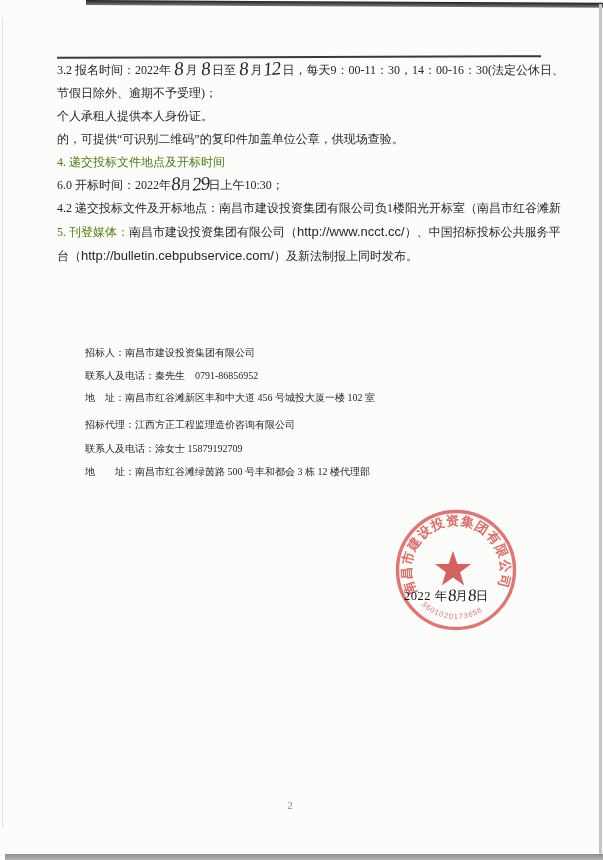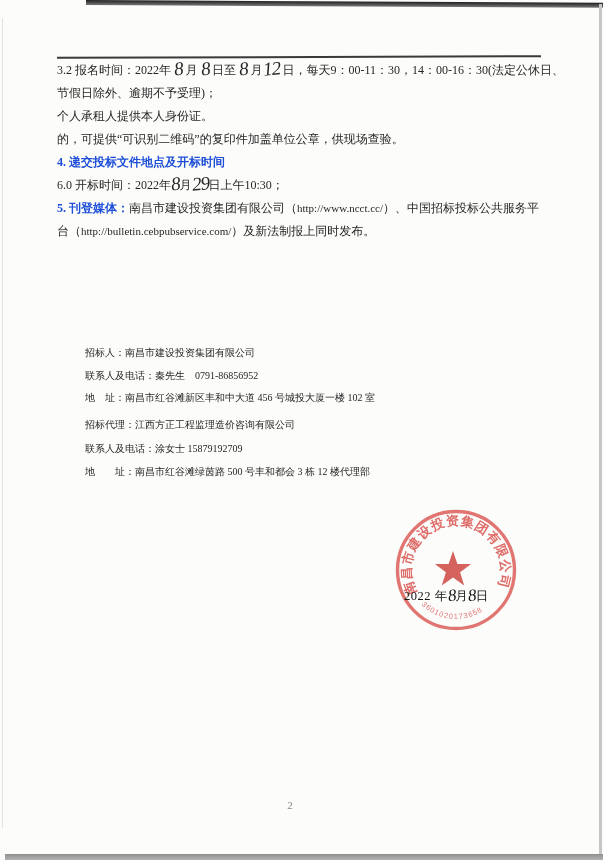--- a/index.html
+++ b/index.html
@@ -17,22 +17,22 @@
   .edge-left{position:absolute;left:2px;top:18px;width:1px;height:810px;background:#e2e2e2;}
   .header-rule{position:absolute;left:57px;top:56px;width:484px;height:2px;
     background:#3a3a3a;transform:rotate(-.2deg);}
   
   .txt{position:absolute;white-space:nowrap;}
   .sections{left:57px;top:59px;font-size:12px;line-height:23px;}
   .tenderer{left:85px;top:342px;font-size:10px;line-height:22.5px;}
   .agent{left:85px;top:413px;font-size:10px;line-height:23.5px;}
   .line{white-space:nowrap;}
   .seg-n{}
-  .seg-b{font-weight:bold;color:#1d4ed8;}
-  .seg-m{font-family:Liberation Serif, serif;font-size:11px;}
+  .seg-b{font-weight:normal;color:#4d7c0f;}
+  .seg-m{font-family:Liberation Sans, sans-serif;font-size:13px;}
   .seg-h{display:inline-block;font-size:19px;font-style:italic;font-weight:500;
     letter-spacing:-1px;transform:rotate(-6deg);position:relative;top:1px;line-height:0;}
   
   .seal{position:absolute;left:392px;top:506px;width:128px;height:128px;}
   .seal svg{position:absolute;left:0;top:0;}
   .seal-date{position:absolute;left:12px;top:82px;white-space:nowrap;
     font-size:12.5px;color:#151515;letter-spacing:.5px;}
   .seal-date .seg-h{font-size:17px;letter-spacing:-1px;}
   .seal-date .line{display:inline;}
   .page-num{position:absolute;left:272px;top:799px;width:36px;text-align:center;
@@ -50,20 +50,21 @@
 
   <div class="header-rule"></div>
 
   <div class="txt sections">
       <div class="line"><span class="seg-n">3.2 报名时间：2022年 </span><span class="seg-h">8</span><span class="seg-n"> 月 </span><span class="seg-h">8</span><span class="seg-n"> 日至 </span><span class="seg-h">8</span><span class="seg-n"> 月</span><span class="seg-h">12</span><span class="seg-n"> 日，每天9：00-11：30，14：00-16：30(法定公休日、</span></div>
       <div class="line"><span class="seg-n">节假日除外、逾期不予受理)；</span></div>
       <div class="line"><span class="seg-n">个人承租人提供本人身份证。</span></div>
       <div class="line"><span class="seg-n">的，可提供“可识别二维码”的复印件加盖单位公章，供现场查验。</span></div>
       <div class="line"><span class="seg-b">4. 递交投标文件地点及开标时间</span></div>
       <div class="line"><span class="seg-n">6.0 开标时间：2022年</span><span class="seg-h">8</span><span class="seg-n">月</span><span class="seg-h">29</span><span class="seg-n">日上午10:30；</span></div>
+      <div class="line"><span class="seg-n">4.2 递交投标文件及开标地点：南昌市建设投资集团有限公司负1楼阳光开标室（南昌市红谷滩新</span></div>
       <div class="line"><span class="seg-b">5. 刊登媒体：</span><span class="seg-n">南昌市建设投资集团有限公司（</span><span class="seg-m">http://www.ncct.cc/</span><span class="seg-n">）、中国招标投标公共服务平</span></div>
       <div class="line"><span class="seg-n">台（</span><span class="seg-m">http://bulletin.cebpubservice.com/</span><span class="seg-n">）及新法制报上同时发布。</span></div>
     </div>
 
   <div class="txt tenderer">
       <div class="line"><span class="seg-n">招标人：南昌市建设投资集团有限公司</span></div>
       <div class="line"><span class="seg-n">联系人及电话：秦先生　0791-86856952</span></div>
       <div class="line"><span class="seg-n">地　址：南昌市红谷滩新区丰和中大道 456 号城投大厦一楼 102 室</span></div>
     </div>
 

